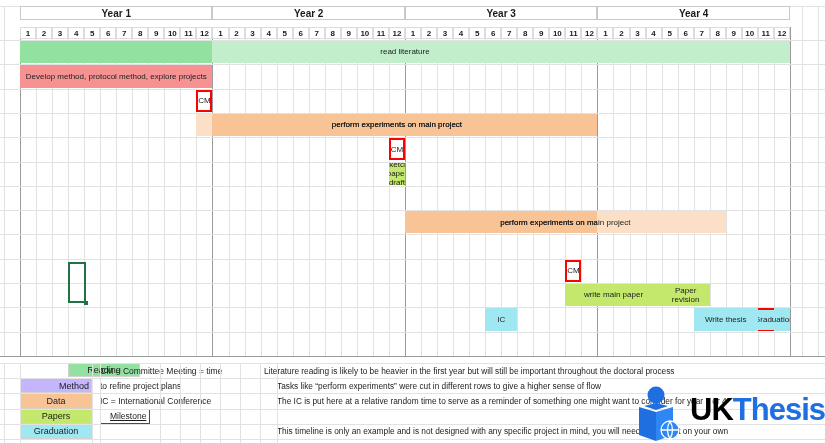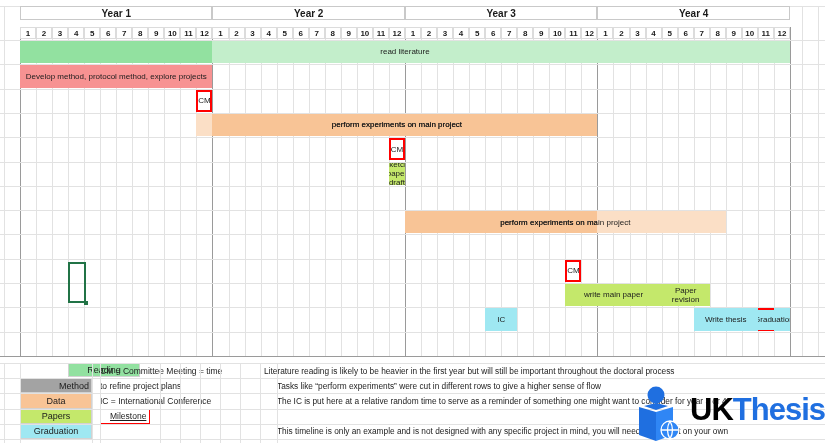--- a/index.html
+++ b/index.html
@@ -216,21 +216,21 @@
     <div class="div" style="position: absolute; left: 196.44px; top: 113.9px; width: 16.04px; height: 22.3px; background: rgb(251, 223, 198);"></div>
     <div class="div" style="position: absolute; left: 597.44px; top: 211.1px; width: 128.32px; height: 22.3px; background: rgb(251, 223, 198);"></div>
     <div class="bar" style="left: 20px; top: 41px; width: 769.92px; height: 22.3px; background: transparent;">read literature</div>
     <div class="bar" style="left: 196.44px; top: 113.9px; width: 401px; height: 22.3px; background: transparent;">perform experiments on main project</div>
     <div class="bar" style="left: 404.96px; top: 211.1px; width: 320.8px; height: 22.3px; background: transparent;">perform experiments on main project</div>
     <div class="selbox" style="left: 68.12px; top: 261.7px; width: 17.644px; height: 41.31px;"></div>
     <div class="selhandle" style="left: 83.764px; top: 301.01px;"></div>
     <div class="redline" style="left: 757.84px; top: 308.3px; width: 16.04px;"></div>
     <div class="redline" style="left: 757.84px; top: 329.6px; width: 16.04px;"></div>
     <div class="legcell" style="left: 20px; top: 363px; width: 72px; height: 14px; background: rgb(146, 225, 160); margin-left: 48px;">Reading</div>
-    <div class="legcell" style="left: 20px; top: 378.2px; width: 72px; height: 15.2px; background: #a3a3a3; padding-left: 36px;">Method</div>
+    <div class="legcell" style="left: 20px; top: 378.2px; width: 72px; height: 15.2px; background: #c4b5fd; padding-left: 36px;">Method</div>
     <div class="legcell" style="left: 20px; top: 393.4px; width: 72px; height: 15.2px; background: rgb(248, 196, 150);">Data</div>
     <div class="legcell" style="left: 20px; top: 408.6px; width: 72px; height: 15.2px; background: rgb(196, 232, 107);">Papers</div>
     <div class="legcell" style="left: 20px; top: 423.8px; width: 72px; height: 15.2px; background: rgb(159, 232, 242);">Graduation</div>
     <div class="legtext" style="left: 100px; top: 363px; height: 15.2px; width: 160px;">CM = Committee Meeting = time</div>
     <div class="legtext" style="left: 100px; top: 378.2px; height: 15.2px; width: 160px;">to refine project plans</div>
     <div class="legtext" style="left: 100px; top: 393.4px; height: 15.2px; width: 160px;">IC = International Conference</div>
     <div class="legtext boxed" style="left: 100px; top: 408.6px; height: 15.2px; width: 50px;">Milestone</div>
     <div class="noteline" style="left: 264px; top: 363px; height: 15.2px; width: 545px;">Literature reading is likely to be heavier in the first year but will still be important throughout the doctoral process</div>
     <div class="noteline" style="left: 277px; top: 378.2px; height: 15.2px; width: 545px;">Tasks like “perform experiments” were cut in different rows to give a higher sense of flow</div>
     <div class="noteline" style="left: 277px; top: 393.4px; height: 15.2px; width: 545px;">The IC is put here at a relative random time to serve as a reminder of something one might want to consider for year 3 or 4</div>

